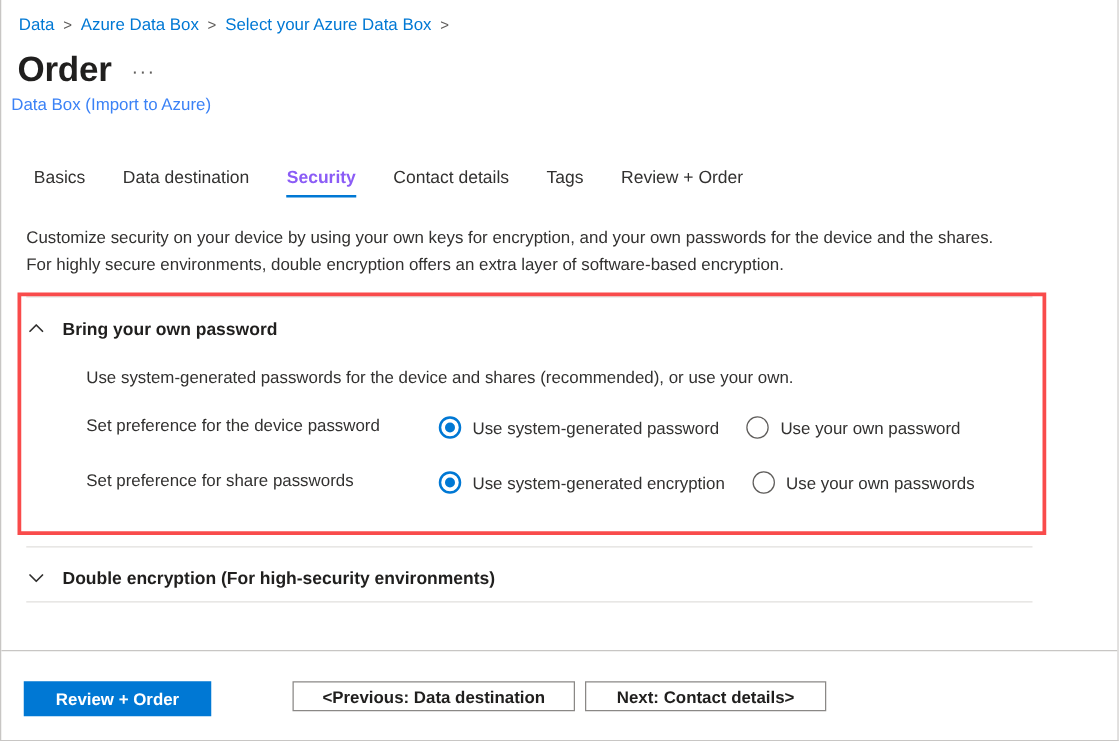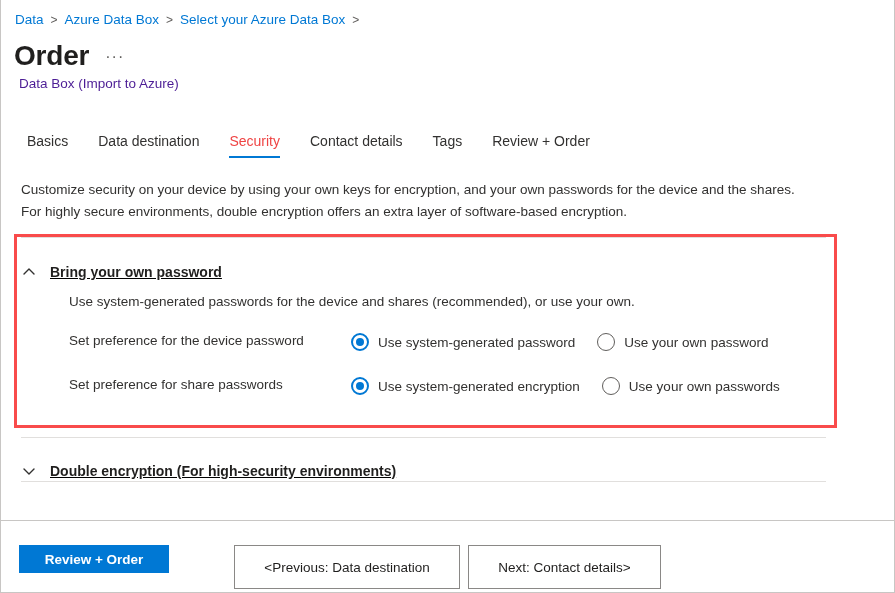--- a/index.html
+++ b/index.html
@@ -64,24 +64,24 @@
     margin-left: 16px;
     font-size: 16px;
     color: #605e5c;
     letter-spacing: 1px;
     position: relative;
     top: -3px;
     cursor: pointer;
   }
   .subtitle {
     position: absolute;
-    left: 18px;
+    left: 8px;
     top: 76px;
     font-size: 13.5px;
-    color: #4c1d95;
+    color: #3b82f6;
     text-align: right;
   }
 
   
   .tabs {
     position: absolute;
     left: 26px;
     top: 133px;
     display: flex;
     align-items: flex-start;
@@ -90,22 +90,22 @@
     font-size: 14px;
     color: #323130;
     padding: 0 0 9px 0;
     margin-right: 30px;
     cursor: pointer;
     position: relative;
     white-space: nowrap;
   }
   .tab:last-child { margin-right: 0; }
   .tab.active {
-    font-weight: 400;
-    color: #ef4444;
+    font-weight: 700;
+    color: #8b5cf6;
   }
   .tab.active::after {
     content: "";
     position: absolute;
     left: 0;
     right: 0;
     bottom: 0;
     height: 2.5px;
     background: #0078d4;
   }
@@ -141,24 +141,23 @@
     box-sizing: border-box;
   }
   .section-divider {
     border-top: 1px solid #e1dfdd;
     width: 805px;
     position: absolute;
     left: 20px;
   }
   .section-header {
     display: flex;
-    align-items: flex-end;
+    align-items: center;
     cursor: pointer;
     height: 34px;
-    text-decoration: underline;
   }
   .chevron {
     width: 16px;
     height: 16px;
     margin-right: 13px;
     flex: 0 0 auto;
     display: flex;
     align-items: center;
     justify-content: center;
   }
@@ -260,29 +259,30 @@
     border: none;
     font-family: "Liberation Sans", sans-serif;
     font-size: 13.5px;
     font-weight: 600;
     cursor: pointer;
     padding: 0 12px;
   }
   .btn-secondary {
     position: absolute;
     top: 24px;
-    height: 44px;
+    height: 24px;
     background: #ffffff;
     color: #201f1e;
     border: 1px solid #8a8886;
     font-family: "Liberation Sans", sans-serif;
     font-size: 13.5px;
     cursor: pointer;
     padding: 0 14px;
     box-sizing: border-box;
+    font-weight: bold;
   }
   .btn-prev { left: 233px; width: 226px; }
   .btn-next { left: 467px; width: 193px; }
 </style>
 </head>
 <body>
 
 <div class="page">
 
   <div class="breadcrumb">

